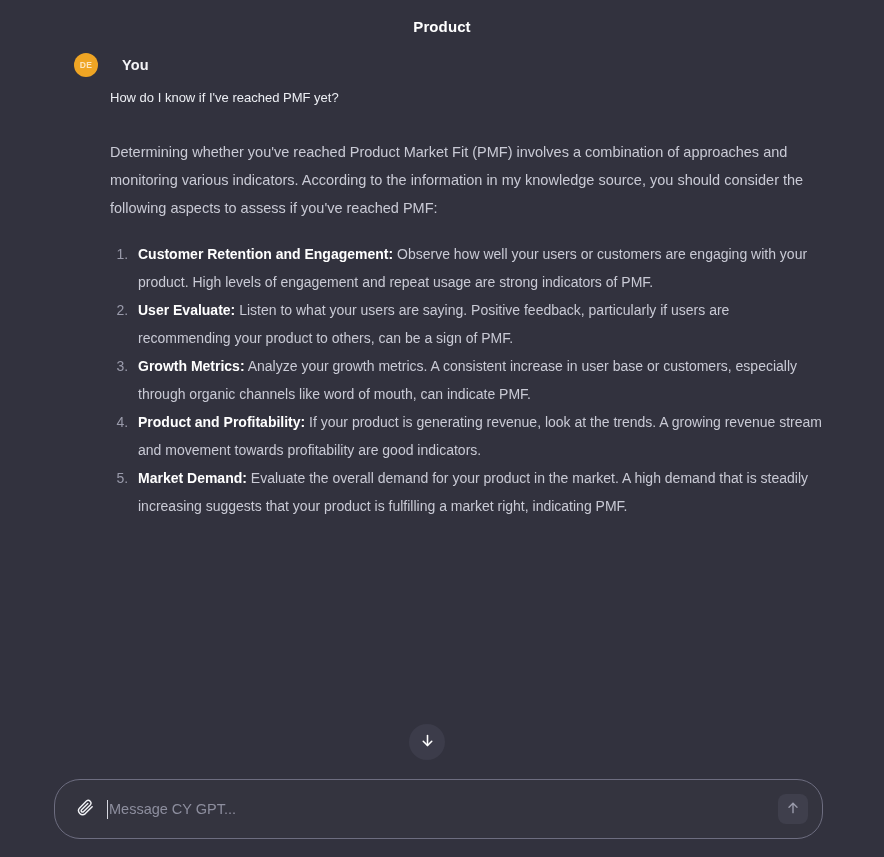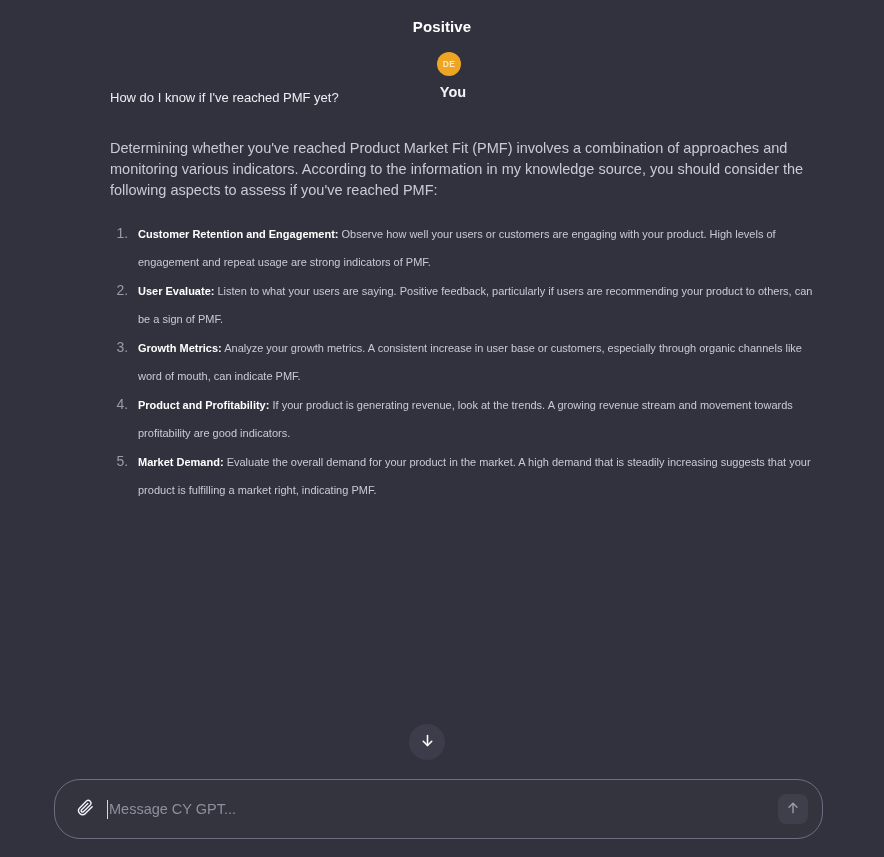--- a/index.html
+++ b/index.html
@@ -48,24 +48,23 @@
     bottom: 95px;
     padding: 0 60px 0 74px;
     overflow: hidden;
   }
 
   .msg { position: relative; margin-bottom: 26px; }
 
   .msg-head {
     display: flex;
     align-items: center;
-    gap: 8px;
+    gap: 16px;
     height: 26px;
     margin-bottom: 6px;
-    flex-direction: column;
   }
 
   .avatar {
     width: 24px;
     height: 24px;
     border-radius: 50%;
     flex: 0 0 24px;
     display: flex;
     align-items: center;
     justify-content: center;
@@ -94,31 +93,31 @@
   .msg-body { padding-left: 36px; }
 
   .user-text {
     font-size: 13px;
     line-height: 28px;
     color: #eceef3;
   }
 
   .bot-para {
     font-size: 14.5px;
-    line-height: 21px;
+    line-height: 28px;
     color: #c9cad5;
   }
 
   ol.bot-list {
     margin: 18px 0 0 0;
     padding-left: 22px;
     list-style: decimal;
   }
   ol.bot-list li {
-    font-size: 11px;
+    font-size: 14px;
     line-height: 28px;
     color: #c9cad5;
     padding-left: 6px;
   }
   ol.bot-list li::marker {
     color: #9a9bab;
     font-size: 14px;
   }
   ol.bot-list li b {
     color: #ffffff;
@@ -210,21 +209,21 @@
     flex: 0 0 30px;
     margin-right: 6px;
   }
 </style>
 </head>
 <body>
 
 <div class="screen">
 
   <div class="preview-header">
-    <div class="preview-title">Positive</div>
+    <div class="preview-title">Product</div>
   </div>
 
   <div class="conversation">
 
     <div class="msg">
       <div class="msg-head">
         <div class="avatar user">DE</div>
         <div class="author">You</div>
       </div>
       <div class="msg-body">

